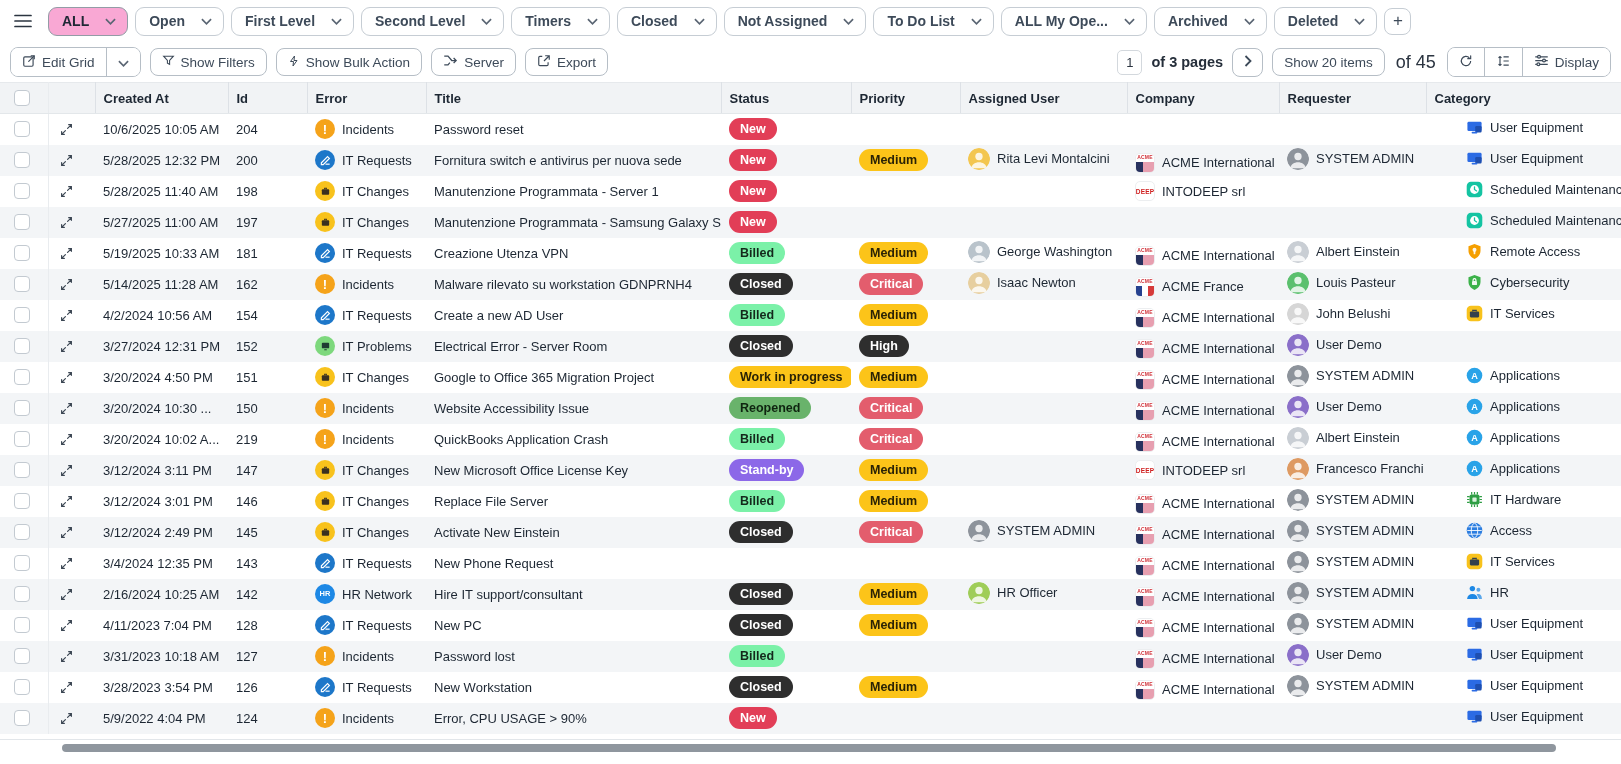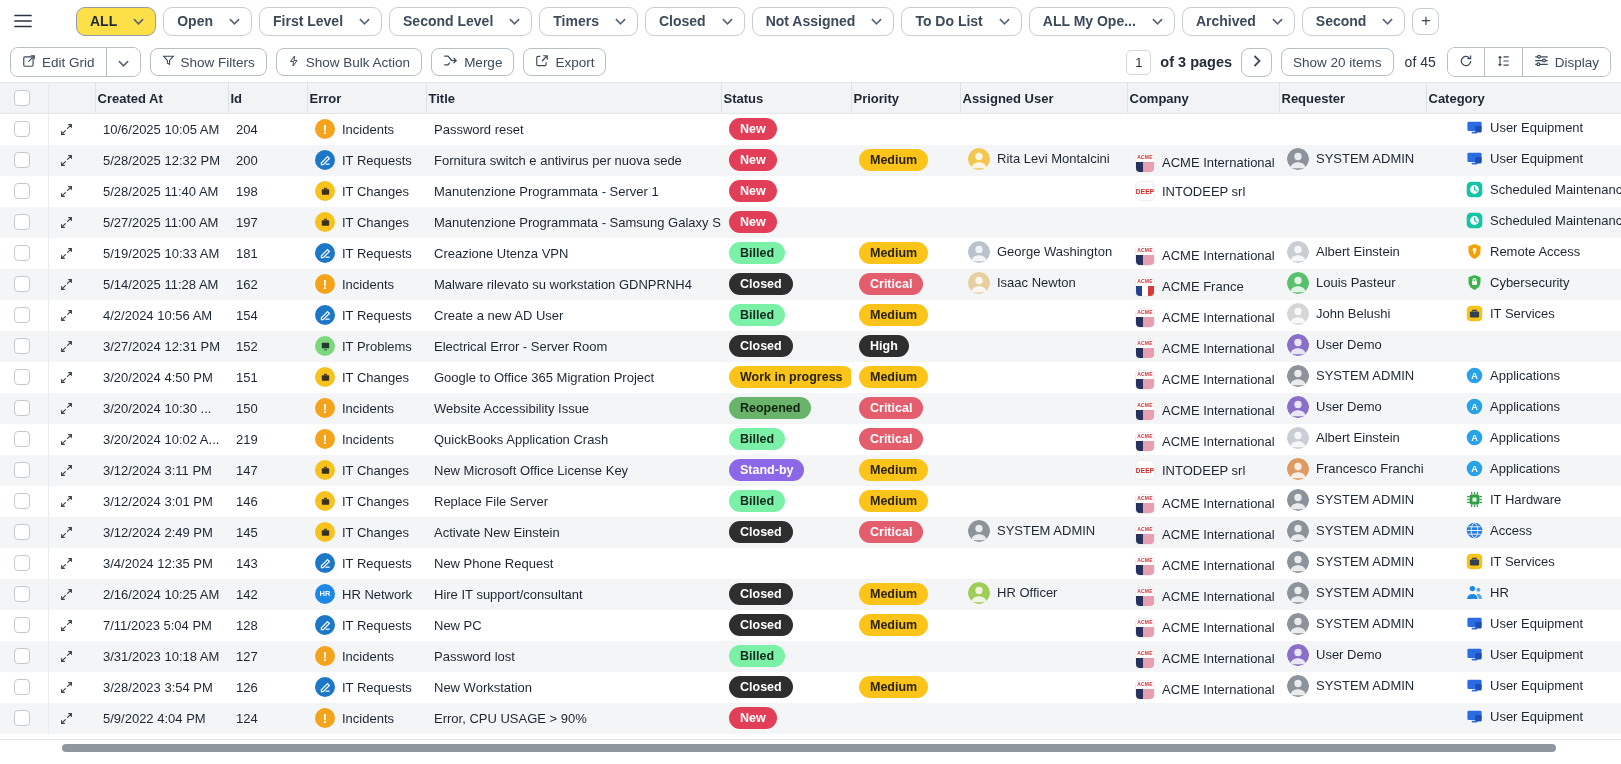--- a/index.html
+++ b/index.html
@@ -11,21 +11,21 @@
 
   
   .tabbar { display:flex; align-items:center; height:42px; padding:0 8px; gap:12px; background:#fff; }
   .hamburger { width:26px; height:26px; display:flex; align-items:center; justify-content:center; cursor:pointer; margin-left:2px; }
   .tabs { display:flex; align-items:center; gap:7px; flex-wrap:nowrap; }
   .tab {
     display:inline-flex; align-items:center; justify-content:space-between; gap:16px;
     height:29px; padding:0 11px 0 13px; border:1px solid #c6cdd4; border-radius:9px;
     background:#fff; font-size:14px; font-weight:600; color:#3d4a59; cursor:pointer; white-space:nowrap;
   }
-  .tab.selected { background:#fde047; border-color:#939ca6; color:#1f2835; font-weight:700;margin-left:28px; }
+  .tab.selected { background:#f9a8d4; border-color:#939ca6; color:#1f2835; font-weight:700; }
   .tab .chev { display:inline-flex; }
   .tab-add {
     width:27px; height:27px; border:1px solid #c6cdd4; border-radius:8px; background:#fff;
     display:inline-flex; align-items:center; justify-content:center; font-size:17px; color:#3d4a59; cursor:pointer;
   }
 
   
   .toolbar { display:flex; align-items:center; justify-content:space-between; height:40px; padding:0 10px 0 10px; }
   .tb-left { display:flex; align-items:center; gap:9px; }
   .btn {
@@ -41,28 +41,28 @@
   .tb-right { display:flex; align-items:center; gap:9px; }
   .page-box {
     min-width:25px; height:25px; padding:0 6px; border:1px solid #d3d8dd; border-radius:5px;
     display:inline-flex; align-items:center; justify-content:center; font-size:13px; color:#2b3440; background:#fff;
   }
   .pages-label { font-weight:700; font-size:14.5px; color:#252e3a; }
   .icon-btn {
     width:31px; height:29px; border:1px solid #b6bec6; border-radius:8px; background:#fff;
     display:inline-flex; align-items:center; justify-content:center; cursor:pointer;
   }
-  .of-total { font-size:14px; color:#2b3440; margin:0 2px; }
+  .of-total { font-size:18px; color:#2b3440; margin:0 2px; }
 
   
   .grid-wrap { width:1621px; overflow:hidden; }
   table { border-collapse:collapse; table-layout:fixed; width:1676px; }
   thead th {
     background:#f1f3f5; height:31px; font-size:13px; font-weight:700; text-align:left;
-    padding:0 2px; border-right:1px solid #dde1e6; border-top:1px solid #e6e9ec; border-bottom:1px solid #e3e7ea;
+    padding:0 8px; border-right:1px solid #dde1e6; border-top:1px solid #e6e9ec; border-bottom:1px solid #e3e7ea;
     color:#1d2733; white-space:nowrap; overflow:hidden;
   }
   thead th:last-child { border-right:none; }
   tbody td { height:31px; padding:0 8px; white-space:nowrap; overflow:hidden; color:#1d2733; }
   tbody tr:nth-child(even) { background:#f3f5f7; }
   td.cell-check, th.cell-check { padding-left:14px; border-right:1px solid #e9ecef; }
   .checkbox { width:16px; height:16px; border:1.5px solid #c3cad1; border-radius:4px; background:#fff; cursor:pointer; }
   .expand-btn { display:inline-flex; align-items:center; justify-content:center; width:20px; height:20px; cursor:pointer; }
   .cellflex { display:inline-flex; align-items:center; gap:7px; max-width:100%; }
   td.cell-category { padding-left:40px; }
@@ -171,21 +171,21 @@
         </div>
         <div class="tab">
           <span>Archived</span>
           <span class="chev">
             <svg width="11" height="7" viewBox="0 0 12 7" fill="none" stroke="#5a6573" stroke-width="1.8">
               <path d="M1 1l5 5 5-5"></path>
             </svg>
           </span>
         </div>
         <div class="tab">
-          <span>Second</span>
+          <span>Deleted</span>
           <span class="chev">
             <svg width="11" height="7" viewBox="0 0 12 7" fill="none" stroke="#5a6573" stroke-width="1.8">
               <path d="M1 1l5 5 5-5"></path>
             </svg>
           </span>
         </div>
         <div class="tab-add">+</div>
       </div>
   </div>
 
@@ -216,21 +216,21 @@
         <span><svg width="12" height="14" viewBox="0 0 24 24" fill="none" stroke="#3d4a59" stroke-width="2">
               <path d="M13 2L5 13h6l-1 9 8-11h-6l1-9z"></path>
             </svg></span>
         <span>Show Bulk Action</span>
       </button>
       <button class="btn">
         <span><svg width="15" height="13" viewBox="0 0 24 20" fill="none" stroke="#3d4a59" stroke-width="2">
               <path d="M2 3h6l6 7h7M2 17h6l3-3.5"></path>
               <path d="M17 6l4 4-4 4"></path>
             </svg></span>
-        <span>Merge</span>
+        <span>Server</span>
       </button>
       <button class="btn">
         <span><svg width="14" height="14" viewBox="0 0 24 24" fill="none" stroke="#3d4a59" stroke-width="2">
               <path d="M9 4H5a2 2 0 0 0-2 2v12a2 2 0 0 0 2 2h12a2 2 0 0 0 2-2v-4"></path>
               <path d="M12 12L21 3M14 3h7v7"></path>
             </svg></span>
         <span>Export</span>
       </button>
     </div>
 
@@ -1152,21 +1152,21 @@
           </tr>
           <tr>
             <td class="cell-check">
               <div class="checkbox"></div>
             </td>
             <td><span class="expand-btn">
                 <svg width="13" height="13" viewBox="0 0 24 24" fill="none" stroke="#3b4653" stroke-width="2.2" stroke-linecap="round">
                   <path d="M14 10l7-7M21 8V3h-5M10 14l-7 7M3 16v5h5"></path>
                 </svg>
               </span></td>
-            <td>7/11/2023 5:04 PM</td>
+            <td>4/11/2023 7:04 PM</td>
             <td>128</td>
             <td><span class="cellflex">
                 <span class="type-icon" style="background: rgb(29, 119, 201);">
                   <svg width="11" height="11" viewBox="0 0 24 24" fill="none" stroke="#fff" stroke-width="2.6">
                     <path d="M12 20h9"></path>
                     <path d="M16.5 3.5l4 4L7 21H3v-4L16.5 3.5z"></path>
                   </svg>
                 </span>
                 <span>IT Requests</span>
               </span></td>

